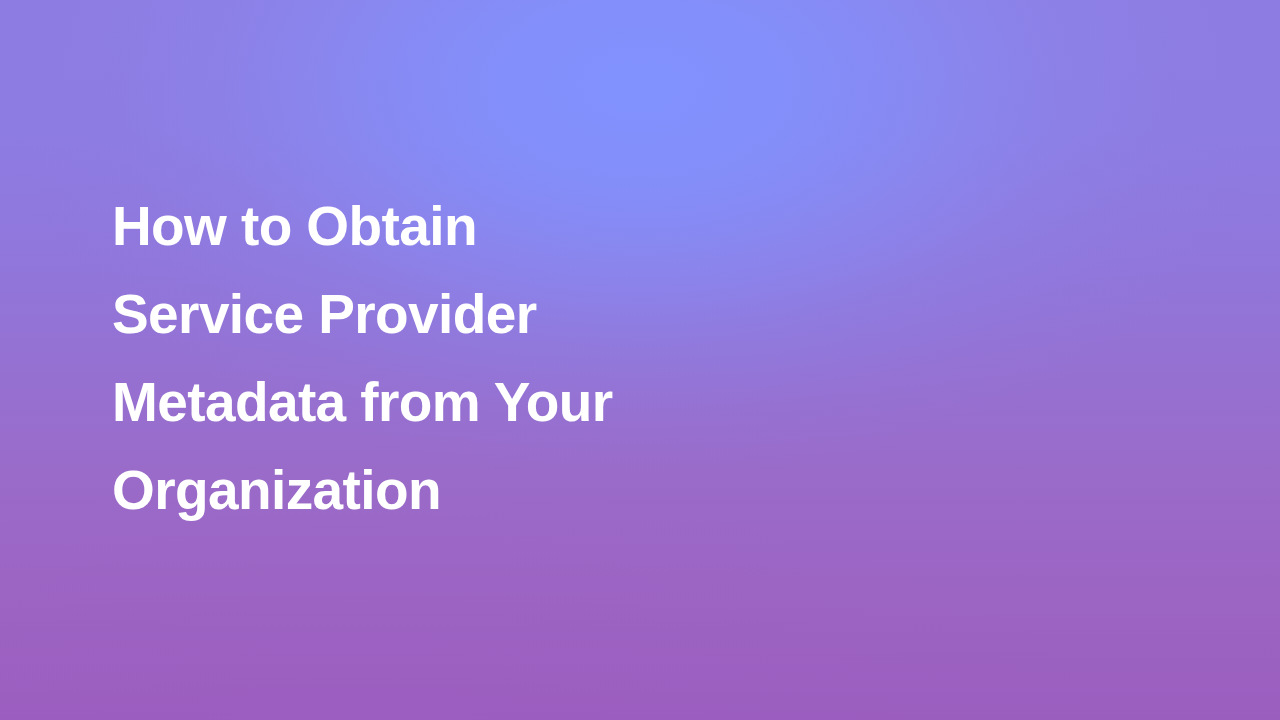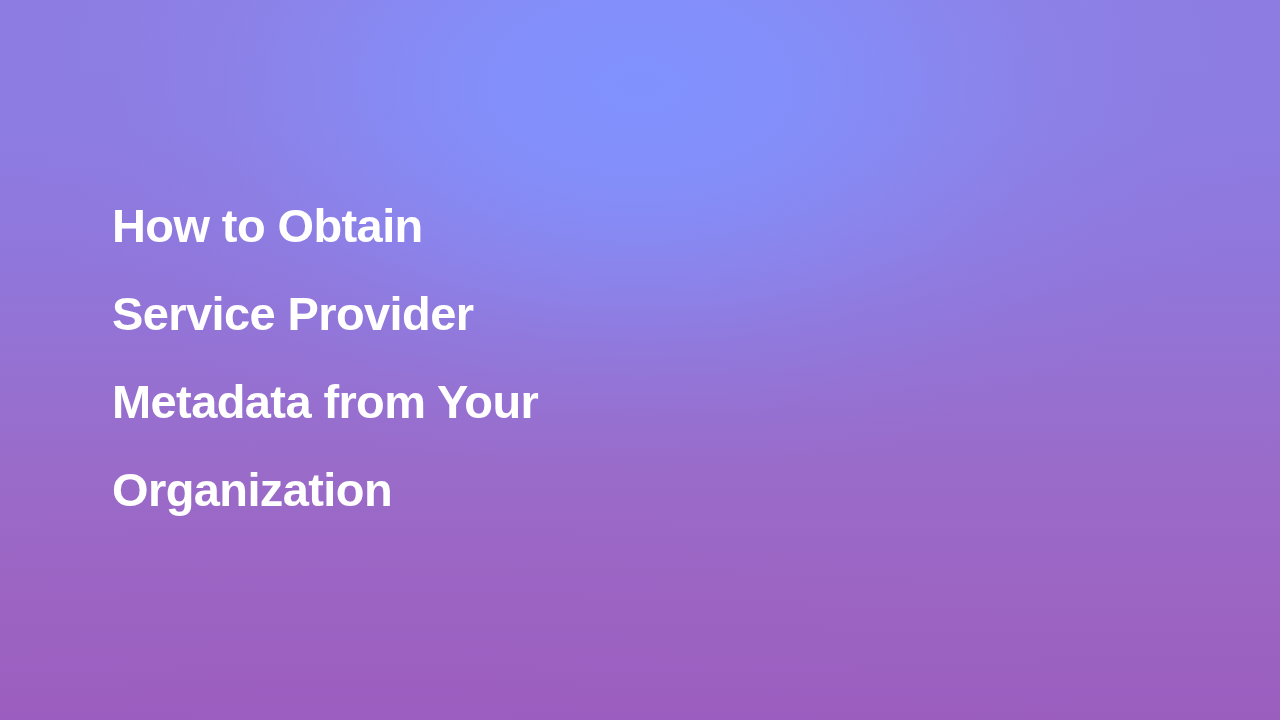--- a/index.html
+++ b/index.html
@@ -78,21 +78,21 @@
   }
 
   #headline {
     position: absolute;
     left: 112px;
     top: 182px;
     width: 900px;
     margin: 0;
     color: #ffffff;
     font-family: "Liberation Sans", sans-serif;
-    font-size: 47px;
+    font-size: 55px;
     font-weight: 700;
     line-height: 88px;
     letter-spacing: -0.6px;
     white-space: pre-line;
   }
 </style>
 </head>
 <body>
 
 <div id="slide">

